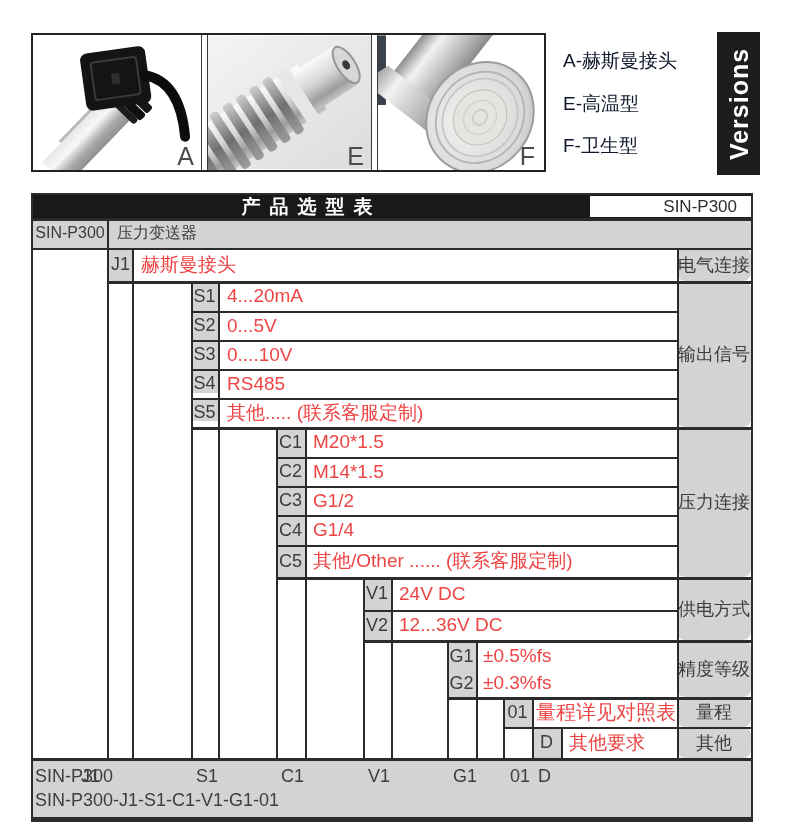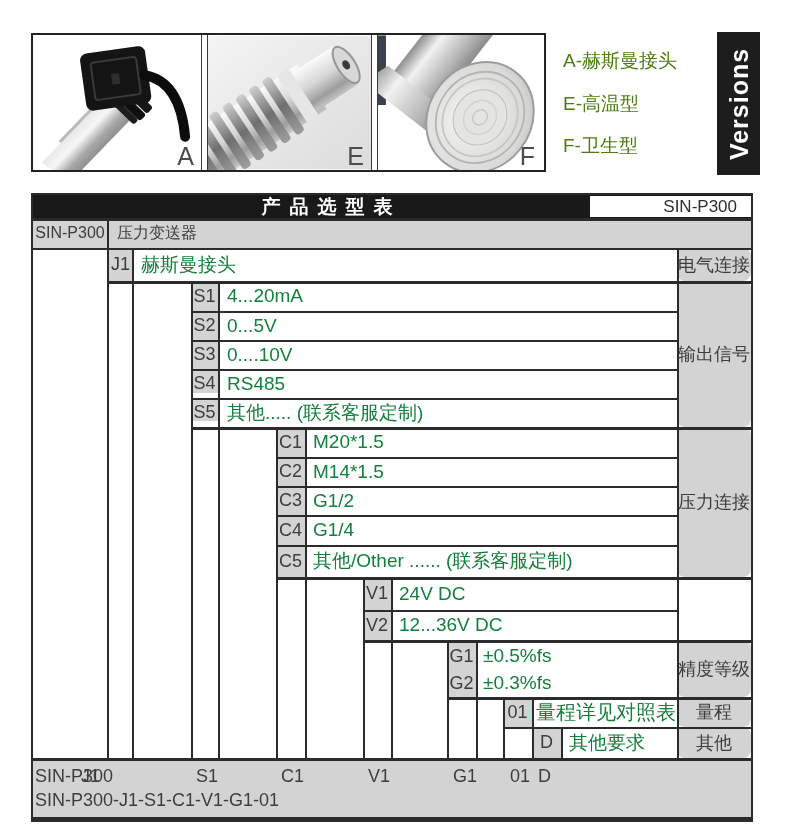--- a/index.html
+++ b/index.html
@@ -9,38 +9,38 @@
     -webkit-font-smoothing:antialiased;
   }
   
   .photo-strip{position:absolute;left:31px;top:33px;width:515px;height:139px;
     border:2px solid #222;background:#fff;box-sizing:border-box;display:flex;gap:5px;}
   .photo{position:relative;height:100%;border-right:1px solid #3a3a3a;border-left:1px solid #3a3a3a;overflow:hidden;box-sizing:border-box;}
   .photo:first-child{border-left:none;}
   .photo:last-child{border-right:none;}
   .photo svg{display:block;width:100%;height:100%;}
   .photo-letter{position:absolute;right:7px;bottom:1px;font-size:25px;color:#4c4c4c;line-height:1;}
-  .legend-line{position:absolute;left:563px;height:24px;font-size:19px;color:#4d7c0f;line-height:24px;white-space:nowrap;}
+  .legend-line{position:absolute;left:563px;height:24px;font-size:19px;color:#0f172a;line-height:24px;white-space:nowrap;}
   .versions-bar{position:absolute;left:717px;top:32px;width:43px;height:143px;background:#1d1d1d;}
   .versions-text{position:absolute;left:50%;top:50%;transform:translate(-50%,-50%) rotate(-90deg);
     color:#fff;font-size:25px;font-weight:bold;letter-spacing:1px;white-space:nowrap;}
   
   .sel-table{position:absolute;left:31px;top:193px;width:722px;height:629px;background:#fff;
     border:2px solid #2b2b2b;border-bottom-width:5px;box-sizing:border-box;}
   .vline{position:absolute;width:2px;background:#2b2b2b;}
   .hline{position:absolute;height:2px;background:#2b2b2b;}
   .hline.thick{height:3px;}
   .gray{background:#d3d3d3;}
   .codecell{position:absolute;text-align:center;font-size:18px;color:#3d3d3d;}
-  .valtext{position:absolute;font-size:19px;color:#15803d;white-space:nowrap;}
+  .valtext{position:absolute;font-size:19px;color:#ef4444;white-space:nowrap;}
   .labelcell{position:absolute;left:644px;width:74px;display:flex;align-items:center;justify-content:center;
     font-size:18px;color:#3d3d3d;border-radius:8px;}
   .hdr-bar{position:absolute;left:0;top:0;width:718px;height:23px;background:#191919;}
   .hdr-title{position:absolute;left:0;top:0;width:557px;height:23px;line-height:24px;text-align:center;
-    color:#ffffff;font-size:19px;font-weight:bold;letter-spacing:9px;padding-left:20px;}
+    color:#ffffff;font-size:19px;font-weight:bold;letter-spacing:9px;}
   .hdr-badge{position:absolute;left:557px;top:1px;width:161px;height:21px;background:#ffffff;
     line-height:21px;text-align:right;box-sizing:border-box;padding-right:14px;font-size:17px;color:#2e2e2e;}
   .series-row{position:absolute;left:0;top:23px;width:718px;height:30px;}
   .series-code{position:absolute;left:0;top:0;width:74px;height:30px;line-height:30px;text-align:center;font-size:16px;color:#3d3d3d;}
   .series-name{position:absolute;left:84px;top:0;height:30px;line-height:30px;font-size:16px;color:#3d3d3d;}
   .footer{position:absolute;left:0;top:566px;width:718px;bottom:0;}
   .fcode{position:absolute;top:4px;height:22px;line-height:22px;font-size:18px;color:#3d3d3d;}
   .fmodel{position:absolute;left:2px;top:28px;height:22px;line-height:22px;font-size:18px;color:#3d3d3d;white-space:nowrap;}
 </style>
 </head>
@@ -205,20 +205,21 @@
 
     <div class="codecell gray" style="left:470px;top:502px;width:29px;height:30px;line-height:30px;">01</div>
     <div class="valtext" style="left:503px;top:502px;height:30px;line-height:30px;font-size:20px;">量程详见对照表</div>
 
     <div class="codecell gray" style="left:499px;top:532px;width:29px;height:31px;line-height:31px;">D</div>
     <div class="valtext" style="left:536px;top:532px;height:31px;line-height:31px;">其他要求</div>
 
     <div class="labelcell gray" style="top:53px;height:33px;">电气连接</div>
     <div class="labelcell gray" style="top:86px;height:146px;">输出信号</div>
     <div class="labelcell gray" style="top:232px;height:150px;">压力连接</div>
+    <div class="labelcell gray" style="top:382px;height:63px;">供电方式</div>
     <div class="labelcell gray" style="top:445px;height:57px;">精度等级</div>
     <div class="labelcell gray" style="top:502px;height:30px;">量程</div>
     <div class="labelcell gray" style="top:532px;height:31px;">其他</div>
 
     <div class="footer gray">
       <span class="fcode" style="left:2px;">SIN-P300</span>
       <span class="fcode" style="left:48px;">J1</span>
       <span class="fcode" style="left:163px;">S1</span>
       <span class="fcode" style="left:248px;">C1</span>
       <span class="fcode" style="left:335px;">V1</span>

